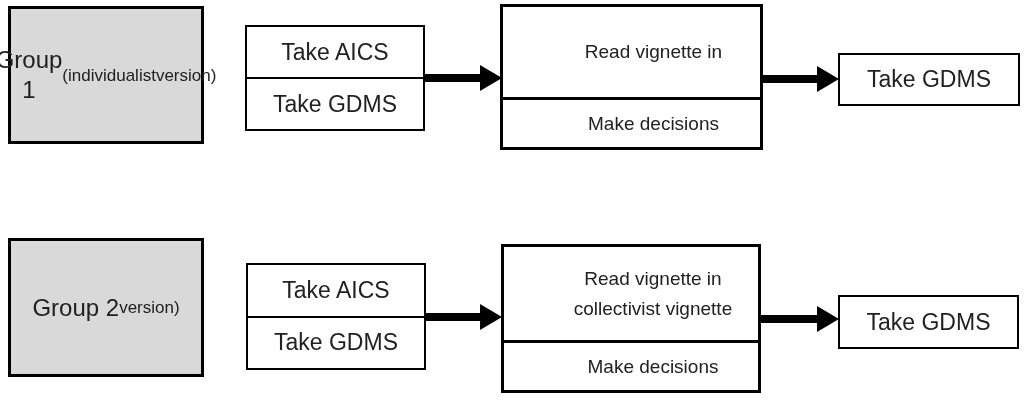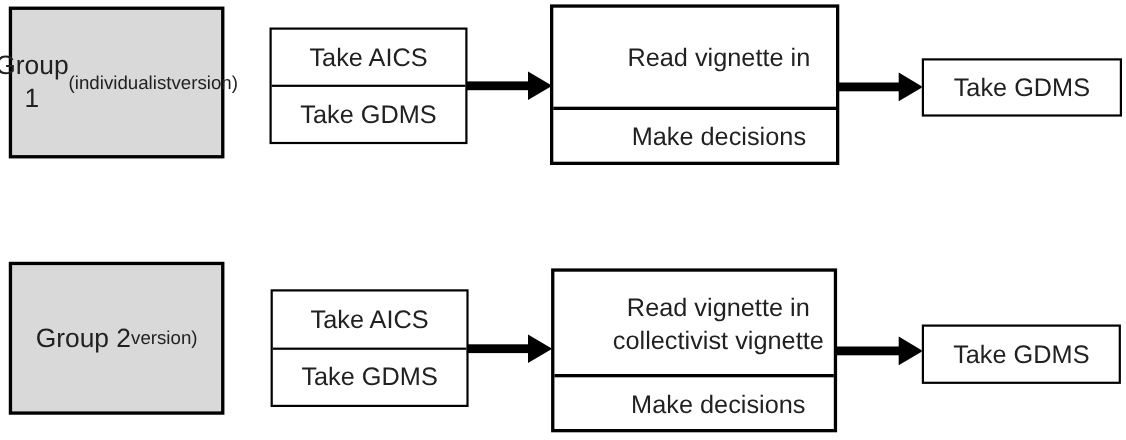--- a/index.html
+++ b/index.html
@@ -40,21 +40,21 @@
     font-size: 23px;
   }
   .stack-box .cell-top { border-bottom: 2px solid #000000; }
   
   .task-box { flex-direction: column; border-width: 3px; align-items: stretch; }
   .task-box .cell {
     display: flex;
     flex-direction: column;
     align-items: center;
     justify-content: center;
-    font-size: 23px;
+    font-size: 19px;
     line-height: 30px;
     padding-left: 44px;
   }
   .task-box .cell-top { border-bottom: 3px solid #000000; }
   .task-box.t1 .cell-top { flex: 0 0 90px; }
   .task-box.t2 .cell-top { flex: 0 0 93px; }
   .task-box .cell-bottom { flex: 1 1 0; }
   
   .post-box { font-size: 23px; }
   

